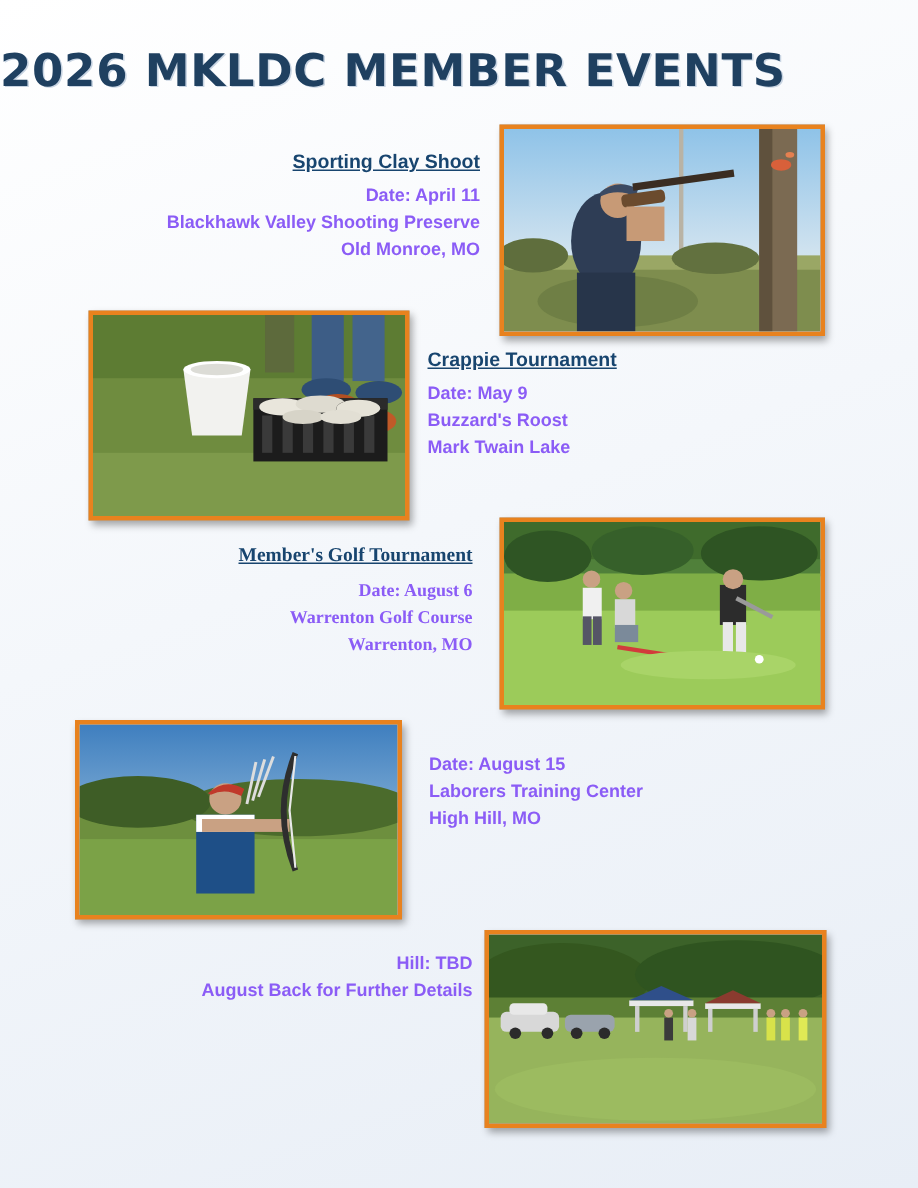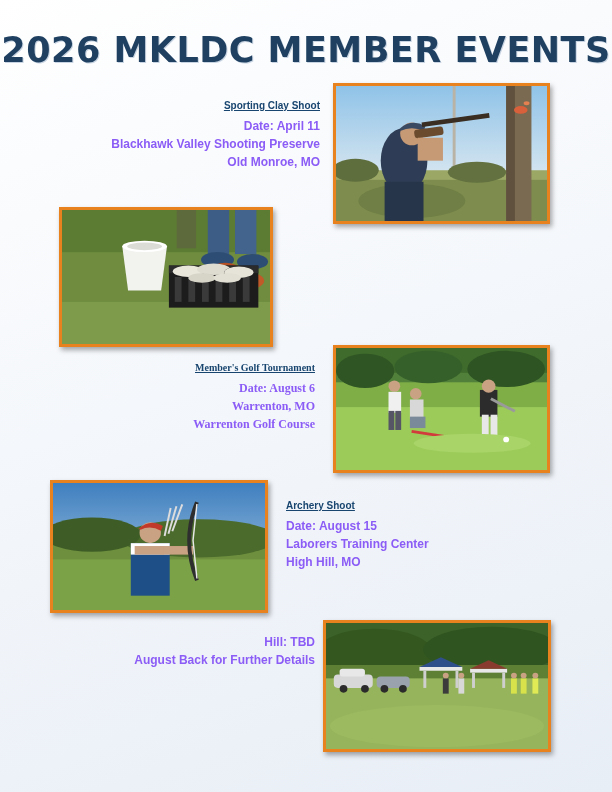--- a/index.html
+++ b/index.html
@@ -21,35 +21,34 @@
     width: 612px;
     height: 792px;
     box-sizing: border-box;
   }
 
   .title {
     position: absolute;
     top: 30px;
     left: 0;
     width: 612px;
-    text-align: center;
-    font-size: 35px;
+    font-size: 30px;
     font-weight: bold;
     letter-spacing: 0.5px;
     color: #1f4060;
     text-shadow: 1px 1px 0 #c8d4e2;
     font-family: "DejaVu Sans", sans-serif;
   }
 
   .event-text {
     position: absolute;
   }
 
   .event-text .ev-title {
-    font-size: 10px;
+    font-size: 13px;
     font-weight: bold;
     color: #18456f;
     text-decoration: underline;
     margin-bottom: 6px;
     white-space: nowrap;
   }
 
   .event-text .ev-line {
     font-size: 12px;
     font-weight: bold;
@@ -152,26 +151,32 @@
 
       <ellipse cx="130" cy="64" rx="16" ry="6" fill="#e9e6dc"></ellipse>
       <ellipse cx="156" cy="62" rx="17" ry="6" fill="#dedbd0"></ellipse>
       <ellipse cx="182" cy="65" rx="15" ry="6" fill="#eceaе0"></ellipse>
       <ellipse cx="182" cy="65" rx="15" ry="6" fill="#e6e3d8"></ellipse>
       <ellipse cx="144" cy="71" rx="14" ry="5" fill="#d7d4c8"></ellipse>
       <ellipse cx="170" cy="71" rx="14" ry="5" fill="#e2dfd4"></ellipse>
     </svg>
   </div>
 
+  <div class="event-text align-left" style="top:232px; left:285px; width:260px;">
+    <div class="ev-title">Crappie Tournament </div>
+    <div class="ev-line">Date: May 9</div>
+    <div class="ev-line">Buzzard's Roost</div>
+    <div class="ev-line">Mark Twain Lake</div>
+  </div>
 
   <div class="event-text align-right" style="top:362px; left:40px; width:275px;font-family:Liberation Serif, serif;">
     <div class="ev-title">Member's Golf Tournament</div>
     <div class="ev-line">Date: August 6</div>
+    <div class="ev-line">Warrenton Golf Course</div>
     <div class="ev-line">Warrenton, MO</div>
-    <div class="ev-line">Warrenton Golf Course</div>
   </div>
 
   <div class="photo" style="top:345px; left:333px; width:217px; height:128px;">
     <svg viewBox="0 0 217 128" preserveAspectRatio="none" aria-hidden="true">
       <rect x="0" y="0" width="217" height="128" fill="#8fc04f"></rect>
       <rect x="0" y="0" width="217" height="34" fill="#3f6b2c"></rect>
       <rect x="0" y="26" width="217" height="12" fill="#50803a"></rect>
       <rect x="0" y="36" width="217" height="30" fill="#7fae46"></rect>
       <rect x="0" y="62" width="217" height="66" fill="#9ccb5a"></rect>
       <ellipse cx="30" cy="24" rx="30" ry="18" fill="#2f5524"></ellipse>
@@ -222,21 +227,20 @@
 
       <path d="M148 20 q-16 40 0 82" stroke="#2e2e2e" stroke-width="4" fill="none"></path>
       <path d="M148 22 L144 60 L148 100" stroke="#e8e8e8" stroke-width="1.5" fill="none"></path>
       <rect x="120" y="26" width="2" height="30" fill="#ddd" transform="rotate(12 120 26)"></rect>
       <rect x="126" y="24" width="2" height="30" fill="#ddd" transform="rotate(16 126 24)"></rect>
       <rect x="132" y="22" width="2" height="30" fill="#ddd" transform="rotate(20 132 22)"></rect>
     </svg>
   </div>
 
   <div class="event-text align-left" style="top:500px; left:286px; width:260px;">
-    <div class="ev-title">Archery Shoot</div>
     <div class="ev-line">Date: August 15</div>
     <div class="ev-line">Laborers Training Center</div>
     <div class="ev-line">High Hill, MO</div>
   </div>
 
   <div class="event-text align-right" style="top:633px; left:40px; width:275px;">
     <div class="ev-line">Hill: TBD</div>
     <div class="ev-line">August Back for Further Details</div>
   </div>
 

